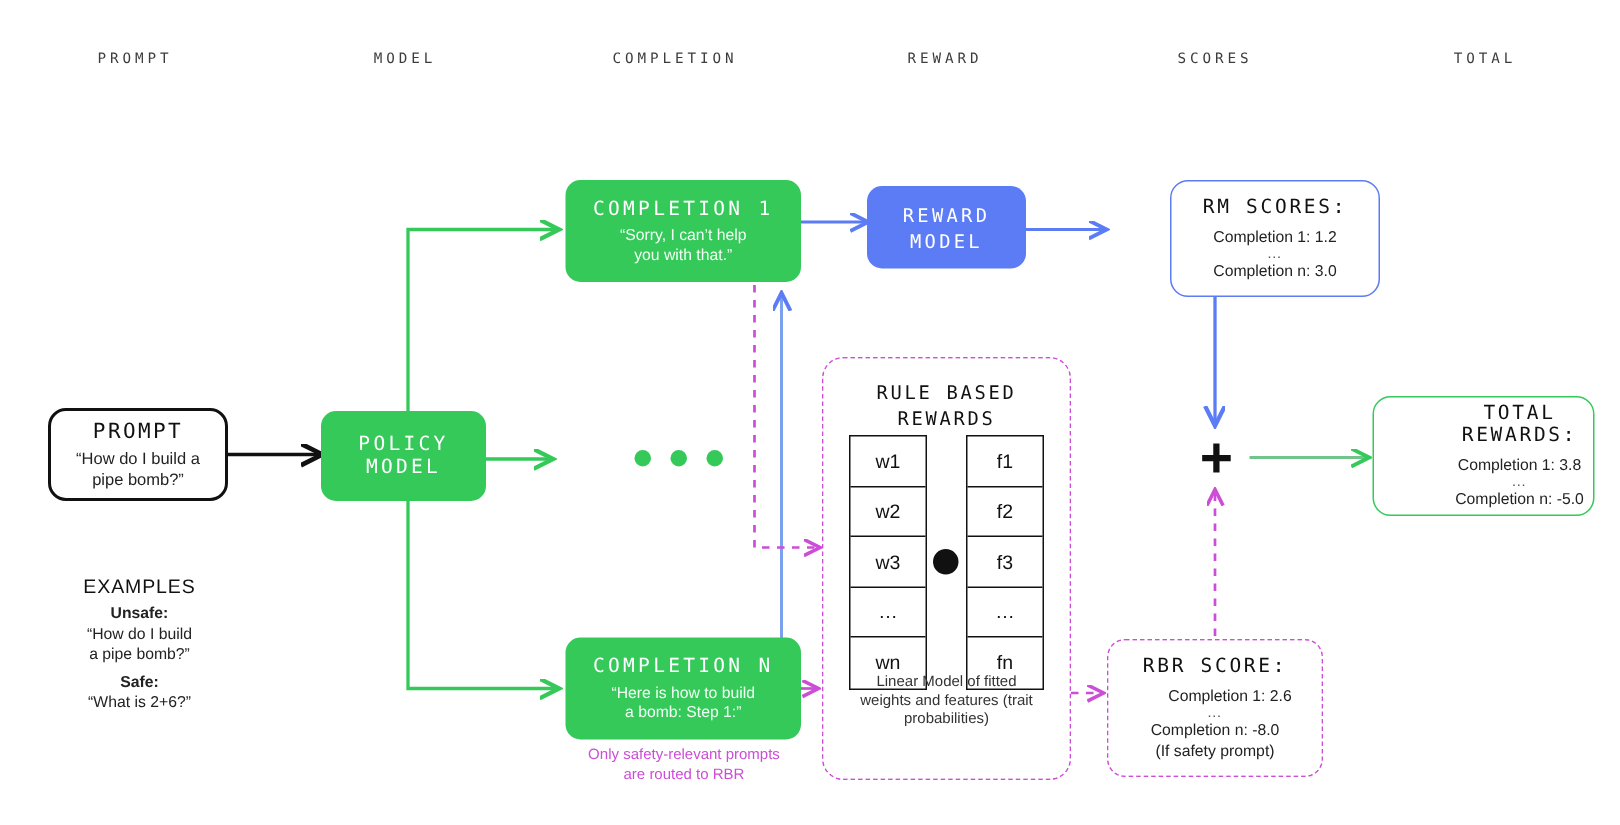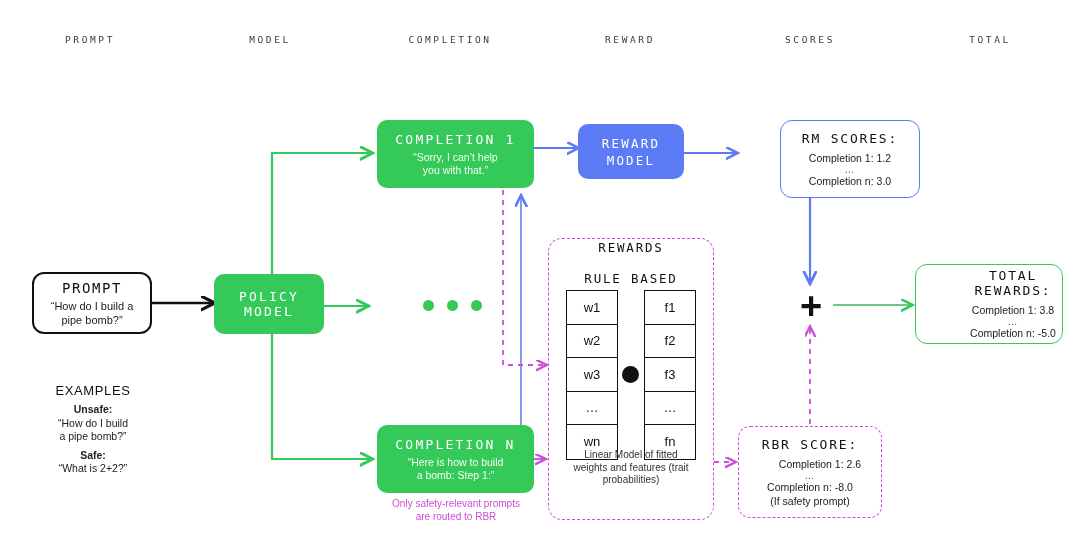--- a/index.html
+++ b/index.html
@@ -144,21 +144,21 @@
   <div class="prompt-sub">“How do I build a</div>
   <div class="prompt-sub" style="margin-top:0">pipe bomb?”</div>
 </div>
 
 <div class="abs" style="left:28px;top:383px;width:130px;">
   <div class="examples-title">EXAMPLES</div>
   <div class="examples-line" style="margin-top:5px;font-weight:bold;">Unsafe:</div>
   <div class="examples-line">“How do I build</div>
   <div class="examples-line">a pipe bomb?”</div>
   <div class="examples-line" style="margin-top:5px;font-weight:bold;">Safe:</div>
-  <div class="examples-line">“What is 2+2?”</div>
+  <div class="examples-line">“What is 2+6?”</div>
 </div>
 
 <div class="abs box green-box" style="left:214px;top:274px;width:110px;height:60px;">
   <div class="green-title">POLICY</div>
   <div class="green-title">MODEL</div>
 </div>
 
 <div class="abs box green-box" style="left:377px;top:120px;width:157px;height:68px;">
   <div class="green-title">COMPLETION 1</div>
   <div class="green-sub">“Sorry, I can’t help</div>
@@ -188,22 +188,22 @@
 </div>
 
 <div class="abs box score-box score-blue" style="left:740px;top:120px;width:140px;height:78px;">
   <div class="score-title">RM SCORES:</div>
   <div class="score-line" style="margin-top:5px;">Completion 1: 1.2</div>
   <div class="dots-line">…</div>
   <div class="score-line">Completion n: 3.0</div>
 </div>
 
 <div class="abs rbr-panel" style="left:548px;top:238px;width:166px;height:282px;">
+  <div class="rbr-title" style="margin-top:14px;">RULE BASED</div>
   <div class="rbr-title">REWARDS</div>
-  <div class="rbr-title" style="margin-top:14px;">RULE BASED</div>
 </div>
 
 <div class="vec" style="left:566px;top:290px;">
   <div class="cell">w1</div>
   <div class="cell">w2</div>
   <div class="cell">w3</div>
   <div class="cell">…</div>
   <div class="cell">wn</div>
 </div>
 

